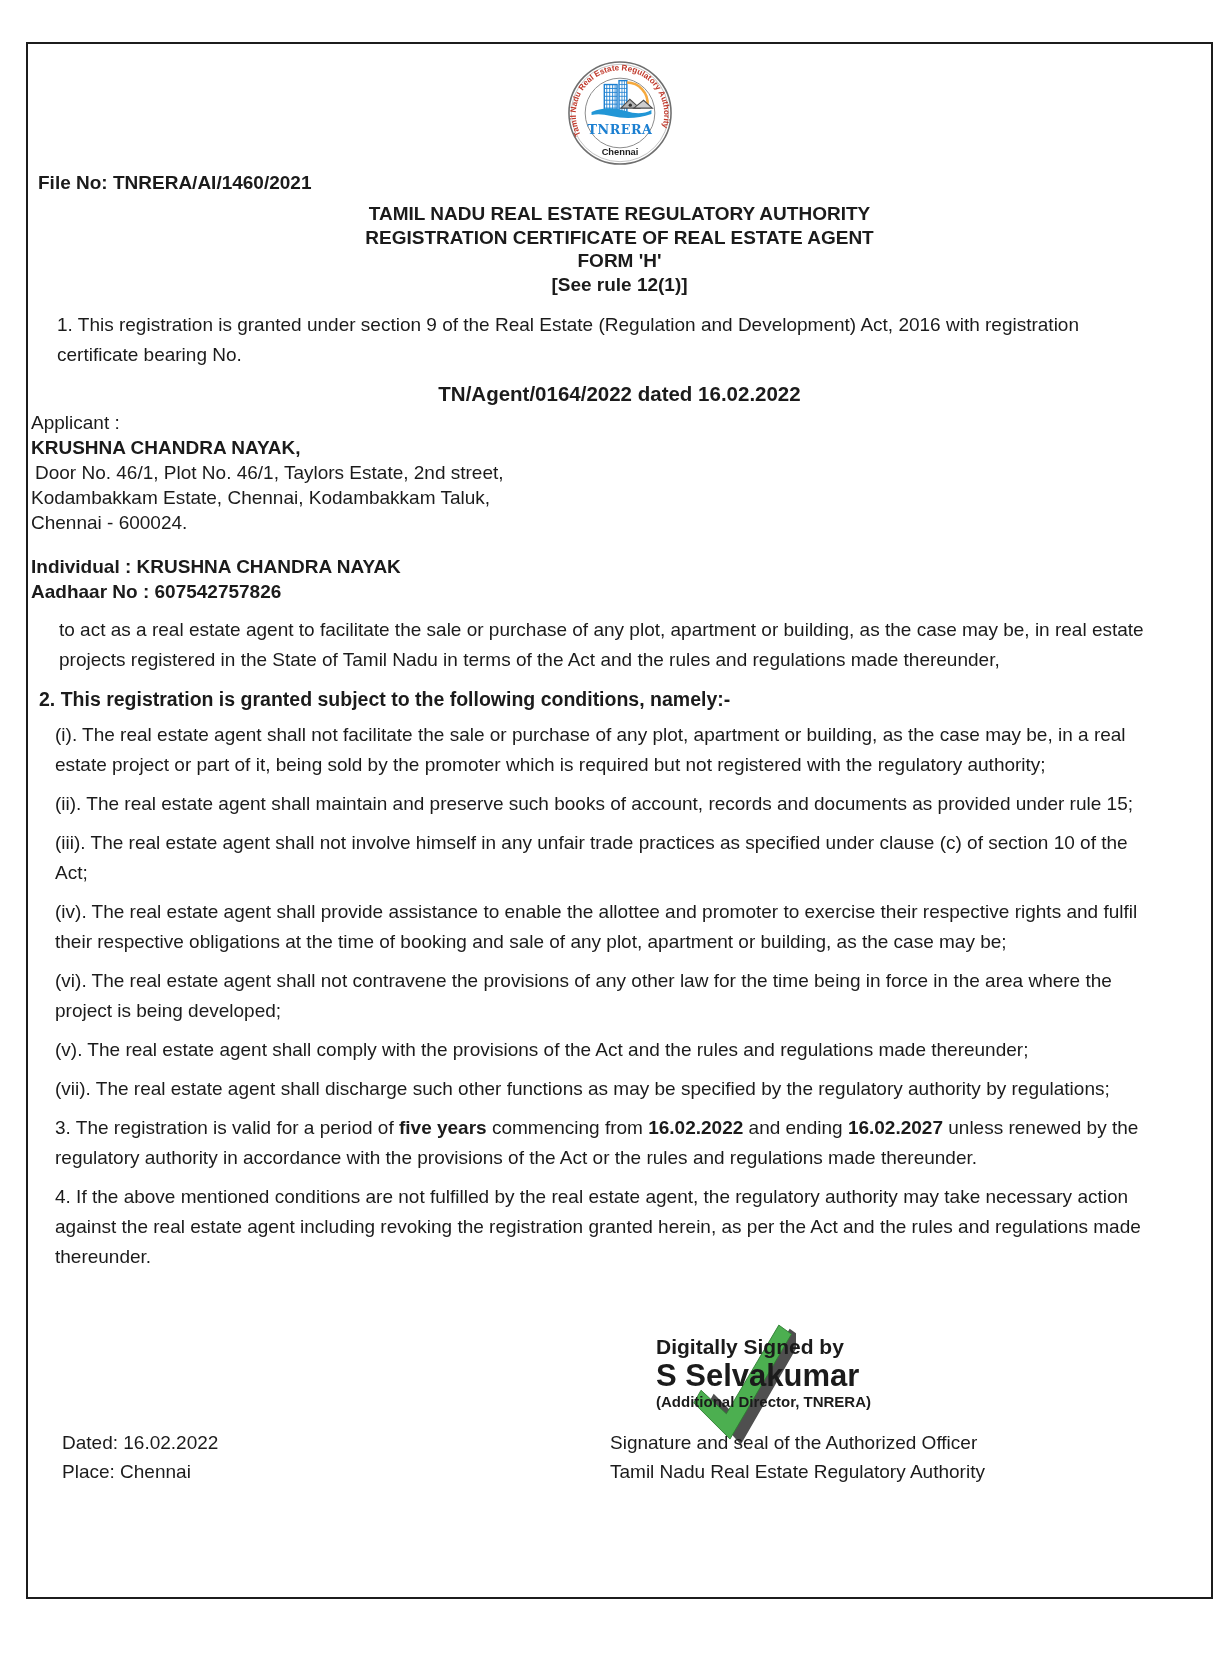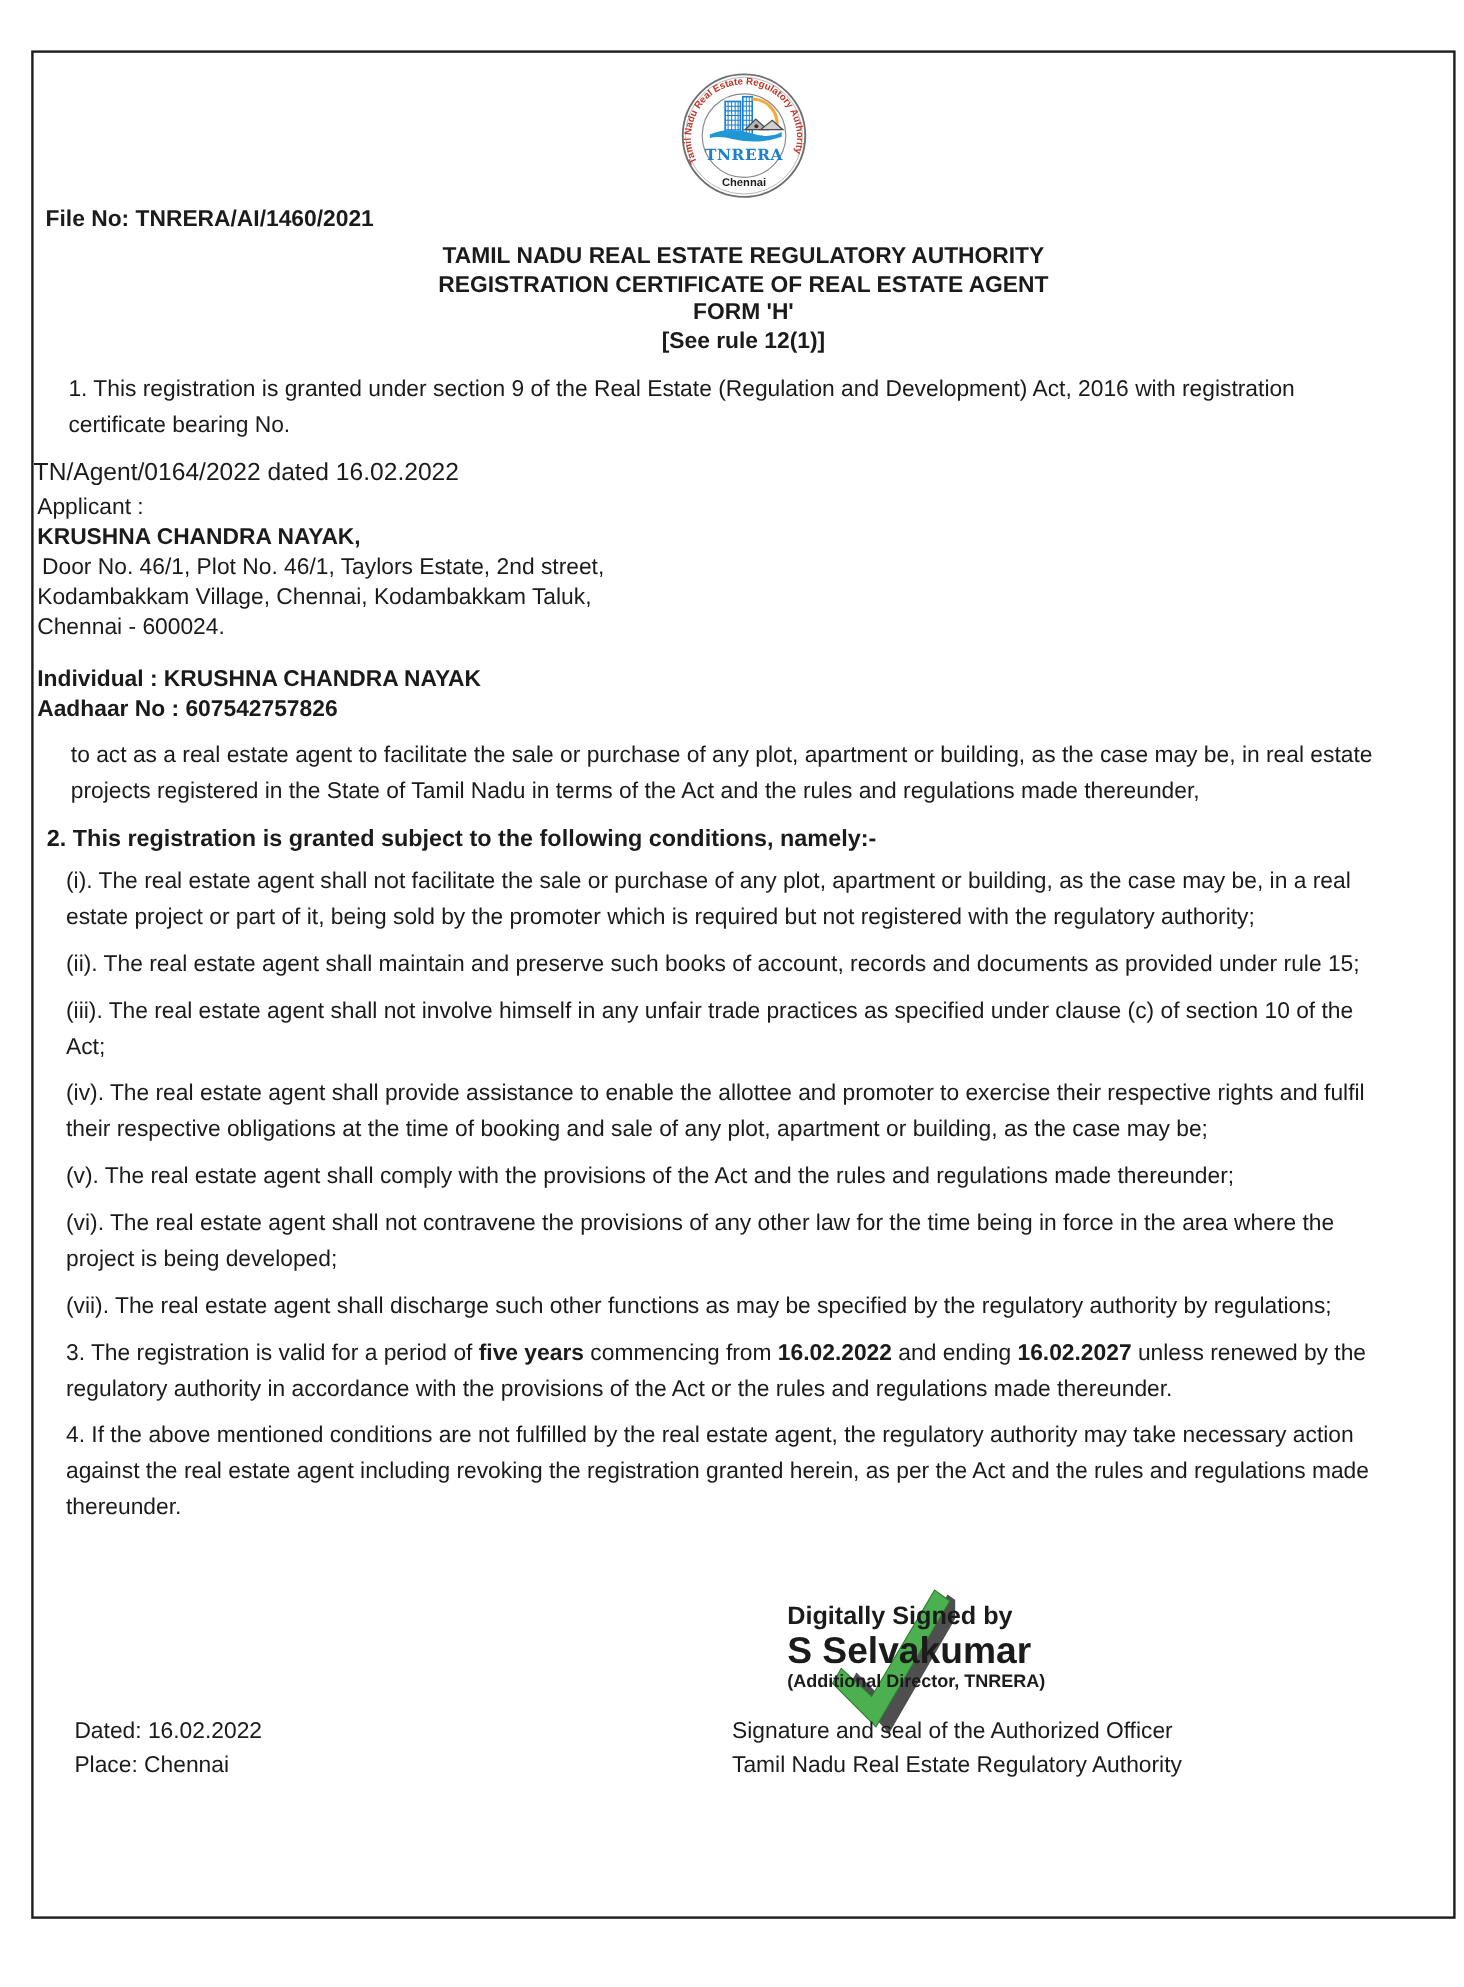--- a/index.html
+++ b/index.html
@@ -6,21 +6,21 @@
   body{width:1220px;height:1656px;position:relative;font-family:"Liberation Sans",sans-serif;color:#1b1b1b;}
   .sheet{
     position:absolute;left:26px;top:42px;width:1183px;height:1553px;
     border:2.5px solid #1c1c1c;background:#fff;overflow:hidden;
   }
   .logo-row{text-align:center;padding-top:16px;height:106px;}
   .fileno{font-weight:bold;font-size:19px;padding-left:10px;margin-top:6px;}
   .titles{text-align:center;font-weight:bold;font-size:19px;line-height:23.5px;margin-top:8px;}
   .body-p{font-size:19px;line-height:30px;margin:9px 0 0 16px;padding:0 62px 0 11px;}
   .first-p{margin-top:14px;padding-left:13px;}
-  .regline{font-weight:normal;font-size:20.5px;margin:12px 0 4px 0;}
+  .regline{text-align:center;font-weight:bold;font-size:20.5px;margin:12px 0 4px 0;}
   .addr-block{font-size:19px;line-height:25px;padding-left:3px;margin:2px 0 0 0;}
   .addr-block .bold{font-weight:bold;}
   .id-block{font-size:19px;line-height:25px;font-weight:bold;padding-left:3px;margin-top:19px;}
   .sec-head{font-weight:bold;font-size:19.5px;margin:13px 0 0 0;padding:0 40px 0 11px;}
   .sig-block{position:absolute;left:628px;top:1276px;line-height:1;}
   .sig-l1{font-weight:bold;font-size:21px;margin:16px 0 3px 0;}
   .sig-l2{font-weight:bold;font-size:31px;margin:0 0 3px 0;}
   .sig-l3{font-weight:bold;font-size:15px;margin:0;}
   .check-svg{position:absolute;left:664px;top:1270px;}
   .sig-text{position:relative;z-index:2;}
@@ -70,39 +70,39 @@
   </div>
 
   <p class="body-p first-p">1. This registration is granted under section 9 of the Real Estate (Regulation and Development) Act, 2016 with registration certificate bearing No.</p>
 
   <div class="regline">TN/Agent/0164/2022 dated 16.02.2022</div>
 
   <div class="addr-block">
     <div>Applicant :</div>
     <div class="bold">KRUSHNA CHANDRA NAYAK,</div>
     <div style="padding-left:4px;">Door No. 46/1, Plot No. 46/1, Taylors Estate, 2nd street,</div>
-    <div>Kodambakkam Village, Chennai, Kodambakkam Taluk,</div>
+    <div>Kodambakkam Estate, Chennai, Kodambakkam Taluk,</div>
     <div>Chennai - 600024.</div>
   </div>
 
   <div class="id-block">
     <div>Individual : KRUSHNA CHANDRA NAYAK</div>
     <div>Aadhaar No : 607542757826</div>
   </div>
 
   <p class="body-p" style="padding-left:15px;margin-top:11px;">to act as a real estate agent to facilitate the sale or purchase of any plot, apartment or building, as the case may be, in real estate projects registered in the State of Tamil Nadu in terms of the Act and the rules and regulations made thereunder,</p>
 
   <p class="sec-head">2. This registration is granted subject to the following conditions, namely:-</p>
 
   <p class="body-p">(i). The real estate agent shall not facilitate the sale or purchase of any plot, apartment or building, as the case may be, in a real estate project or part of it, being sold by the promoter which is required but not registered with the regulatory authority;</p>
   <p class="body-p">(ii). The real estate agent shall maintain and preserve such books of account, records and documents as provided under rule 15;</p>
   <p class="body-p">(iii). The real estate agent shall not involve himself in any unfair trade practices as specified under clause (c) of section 10 of the Act;</p>
   <p class="body-p">(iv). The real estate agent shall provide assistance to enable the allottee and promoter to exercise their respective rights and fulfil their respective obligations at the time of booking and sale of any plot, apartment or building, as the case may be;</p>
+  <p class="body-p">(vi). The real estate agent shall not contravene the provisions of any other law for the time being in force in the area where the project is being developed;</p>
   <p class="body-p">(v). The real estate agent shall comply with the provisions of the Act and the rules and regulations made thereunder;</p>
-  <p class="body-p">(vi). The real estate agent shall not contravene the provisions of any other law for the time being in force in the area where the project is being developed;</p>
   <p class="body-p">(vii). The real estate agent shall discharge such other functions as may be specified by the regulatory authority by regulations;</p>
 
   <p class="body-p"><span>3. The registration is valid for a period of </span><b>five years</b><span> commencing from </span><b>16.02.2022</b><span> and ending </span><b>16.02.2027</b><span> unless renewed by the regulatory authority in accordance with the provisions of the Act or the rules and regulations made thereunder.</span></p>
 
   <p class="body-p">4. If the above mentioned conditions are not fulfilled by the real estate agent, the regulatory authority may take necessary action against the real estate agent including revoking the registration granted herein, as per the Act and the rules and regulations made thereunder.</p>
 
   <svg class="check-svg" width="104" height="138" viewBox="0 0 115 140">
     <polygon points="18,80 44,106 102,8 116,18 48,136 10,94" fill="#4f4f4f" transform="translate(6,2)"></polygon>
     <polygon points="10,78 38,104 96,6 110,16 42,132 2,92" fill="#4caf50" stroke="#2e7d32" stroke-width="1"></polygon>
   </svg>

